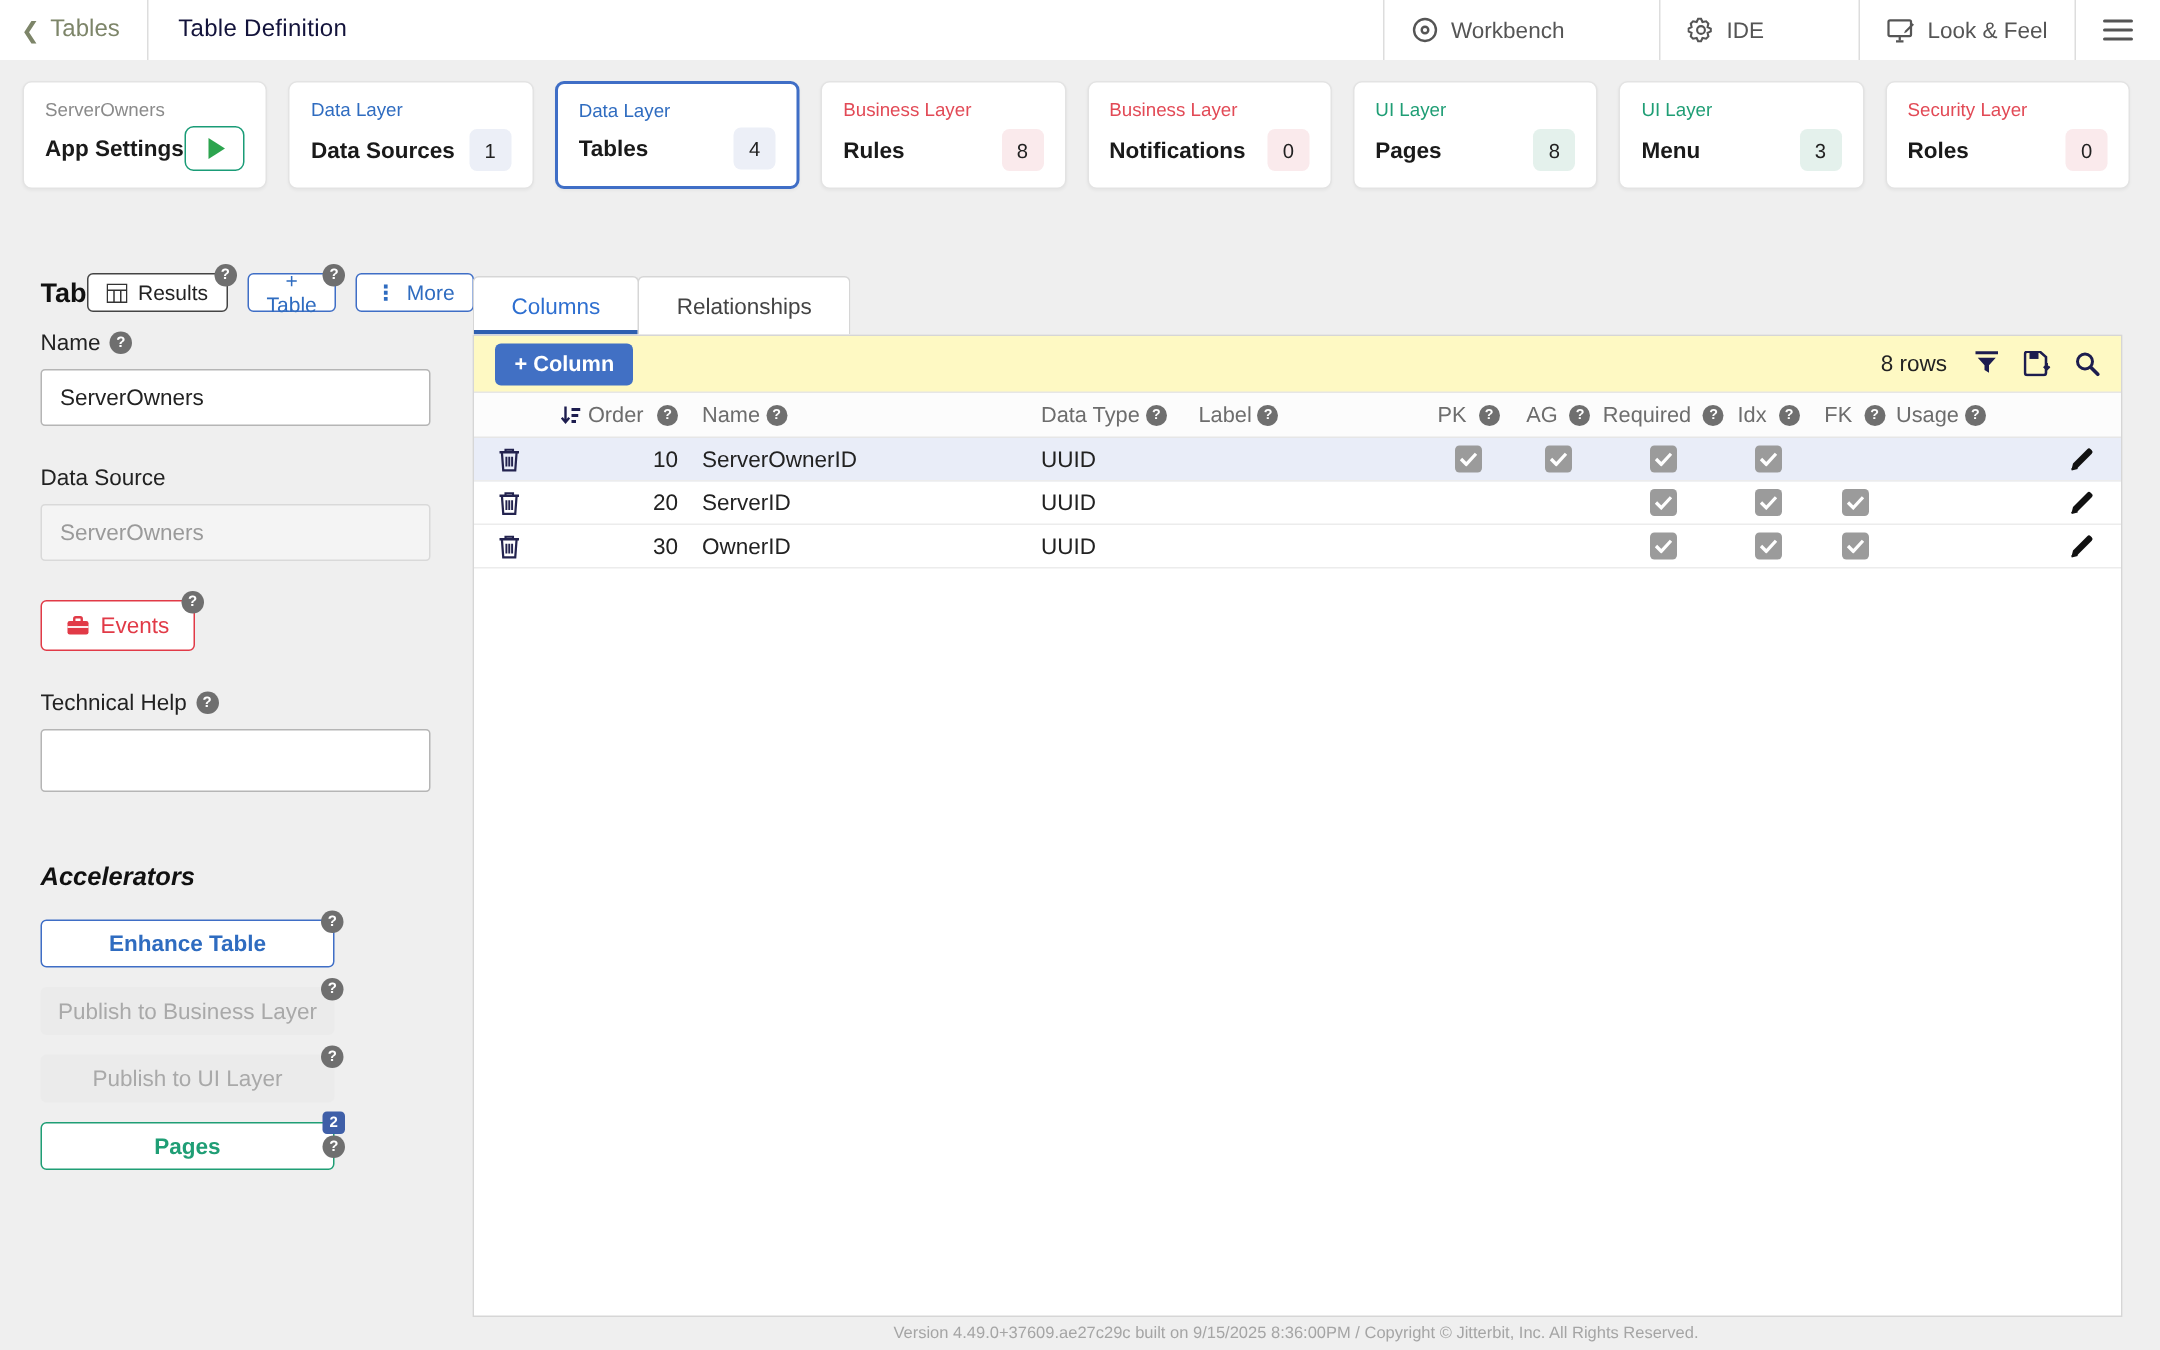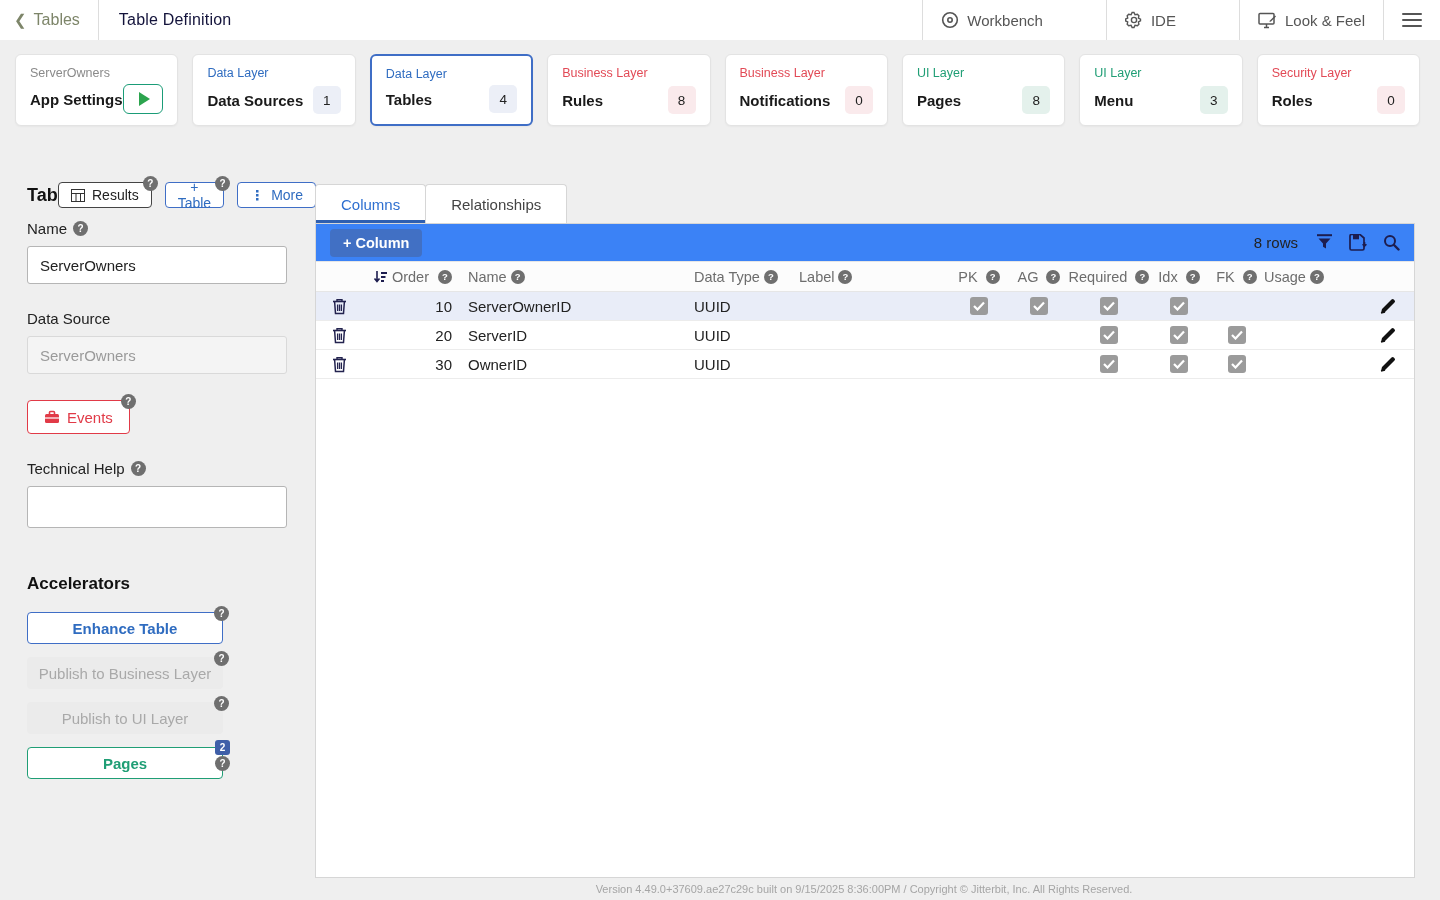--- a/index.html
+++ b/index.html
@@ -42,35 +42,35 @@
   .q { position:absolute; top:-7px; right:-7px; width:15px; height:15px; border-radius:50%; background:#6f6f6f; color:#fff; font-size:10px; font-weight:bold; display:flex; align-items:center; justify-content:center; cursor:pointer; }
   .q.inline { position:static; margin-left:6px; flex:none; }
   .results-btn { border:1px solid #444; color:#222; height:26px; padding:0 12px; margin-right:13px; }
   .blue-btn { border:1px solid #3f6ec6; color:#2f6cc0; height:26px; padding:0 12px; margin-right:13px; }
   .field-label { display:flex; align-items:center; font-size:15px; color:#222; margin:26px 0 9px; }
   .field-label.first { margin-top:36px; }
   .tinput { width:260px; height:38px; border:1px solid #b5b5b5; border-radius:3px; padding:0 12px; font-size:15px; color:#222; background:#fff; font-family:inherit; }
   .tinput:disabled { background:#f4f4f4; color:#9a9a9a; border-color:#d9d9d9; }
   .events-btn { margin-top:26px; border:1px solid #e13a47; color:#e13a47; height:34px; padding:0 16px; font-size:15px; }
   .tarea { width:260px; height:42px; border:1px solid #b5b5b5; border-radius:3px; padding:8px 12px; font-size:14px; resize:none; font-family:inherit; }
-  .accel-heading { font-size:17px; font-weight:bold; color:#111; margin:42px 0 18px; }
+  .accel-heading { font-size:17px; font-weight:bold; color:#111; margin:42px 0 18px;font-style:italic; }
   .accel-btn { width:196px; height:32px; font-size:15px; margin-bottom:13px; display:flex; }
   .accel-primary { border:1px solid #3f6ec6; color:#2f6cc0; font-weight:bold; }
   .accel-disabled { border:1px solid #ebebeb; background:#ebebeb; color:#a9a9a9; cursor:default; }
   .accel-success { border:1px solid #1f9e75; color:#1f9e75; font-weight:bold; }
   .num-badge { position:absolute; top:-8px; right:-8px; width:15px; height:15px; background:#3f5fa8; color:#fff; font-size:10px; border-radius:3px; display:flex; align-items:center; justify-content:center; }
   .q.below { top:8px; right:-8px; }
 
   
   .tabs { display:flex; }
   .tab { background:#fff; border:1px solid #d6d6d6; border-bottom:none; border-radius:4px 4px 0 0; padding:0 25px; height:39px; display:flex; align-items:center; font-size:15px; color:#444; cursor:pointer; margin-right:-1px; position:relative; }
   .tab.active { color:#2e6fd0; }
   .tab.active::after { content:""; position:absolute; left:0; right:0; bottom:0; height:3px; background:#2e5fb0; }
   .panel { background:#fff; border:1px solid #d6d6d6; border-top:1px solid #d6d6d6; min-height:655px; position:relative; }
-  .toolbar { background:#3b82f6; height:38px; display:flex; align-items:center; padding:0 14px; border-bottom:1px solid #e6e6e6; }
+  .toolbar { background:#fef9c3; height:38px; display:flex; align-items:center; padding:0 14px; border-bottom:1px solid #e6e6e6; }
   .add-col-btn { background:#4170c4; color:#fff; border:none; height:28px; padding:0 13px; border-radius:4px; font-size:14.5px; font-weight:bold; cursor:pointer; font-family:inherit; }
   .toolbar-right { margin-left:auto; display:flex; align-items:center; gap:16px; color:#1d1d4f; }
   .rowcount { font-size:15px; color:#222; margin-right:2px; }
   .tool-icon { cursor:pointer; display:flex; }
 
   .grid-cols { display:grid; grid-template-columns:46px 90px 242px 105px 150px 60px 60px 80px 60px 55px 80px 1fr 44px; align-items:center; }
   .thead { height:30px; background:#fcfcfc; border-bottom:1px solid #e6e6e6; color:#6d6d6d; font-size:14.5px; }
   .hcell { display:flex; align-items:center; }
   .h-order { justify-content:flex-end; gap:5px; }
   .h-name { padding-left:16px; }

